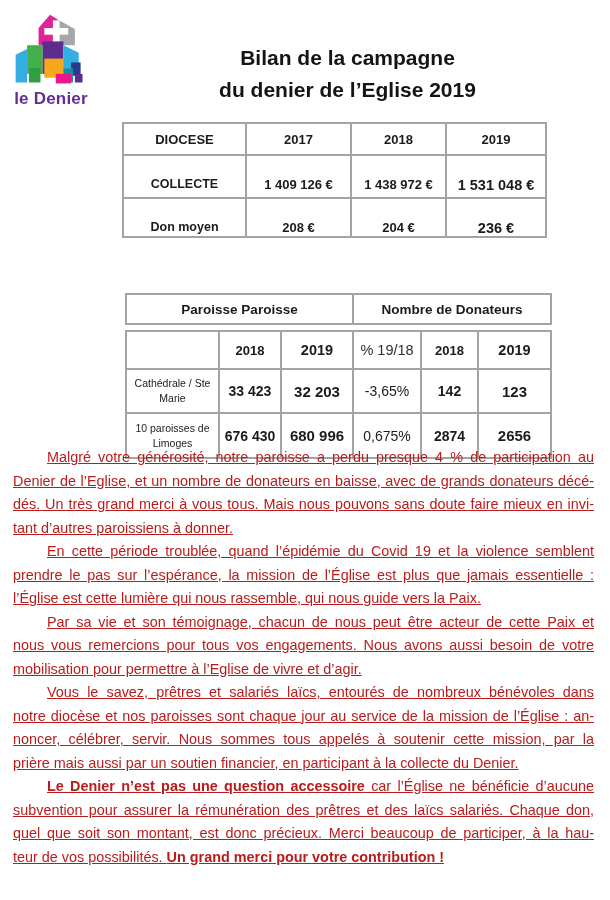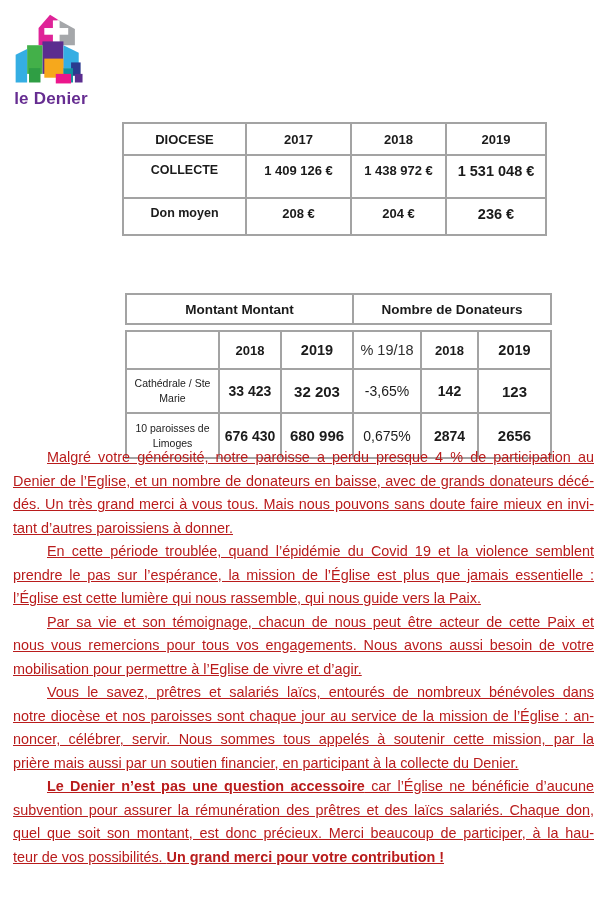--- a/index.html
+++ b/index.html
@@ -19,21 +19,21 @@
            font-weight:bold; font-size:21px; line-height:32px; color:#141414; }
 
   
   table { position:absolute; border-collapse:collapse; table-layout:fixed; }
   td { border:2px solid #a3a3a3; text-align:center; padding:0; overflow:hidden; color:#1b1b1b; }
 
   .t1 { left:122px; top:122px; }
   .t1 td { font-weight:bold; font-size:13px; vertical-align:middle; }
   .t1 tr.hdr td { font-size:13px; }
   .t1 td.lbl { font-size:12.5px; }
-  .t1 tr.toppad td { vertical-align:top; padding-top:7px; }
+  .t1 tr.toppad td { vertical-align:top; padding-top:21px; }
   .t1 td.big { font-size:14.5px; }
 
   .t2h { left:125px; top:293px; }
   .t2h td { font-weight:bold; font-size:13.5px; height:28px; vertical-align:middle; }
 
   .t2 { left:125px; top:330px; }
   .t2 td { vertical-align:middle; }
   .t2 td.year { font-weight:bold; font-size:13px; }
   .t2 td.year.big { font-size:14.5px; }
   .t2 td.pcth { font-weight:normal; font-size:14.5px; color:#2e2e2e; }
@@ -67,20 +67,24 @@
       <polygon points="58,34 74,42 74,58 58,58" fill="#35aee3"></polygon>
       <rect x="38" y="48" width="20" height="20" fill="#f6a81c"></rect>
       <rect x="66" y="52" width="10" height="14" fill="#2a3b8f"></rect>
       <rect x="58" y="58" width="10" height="15" fill="#12919f"></rect>
       <rect x="50" y="64" width="16" height="10" fill="#ec168c"></rect>
       <rect x="70" y="64" width="8" height="9" fill="#5b2d8f"></rect>
     </svg>
     <div class="logo-label" style="color:#662d91">le Denier</div>
   </div>
 
+  <div class="title">
+    <div>Bilan de la campagne</div>
+    <div>du denier de l’Eglise 2019</div>
+  </div>
 
   <table class="t1">
     <colgroup>
         <col style="width:123px">
         <col style="width:105px">
         <col style="width:95px">
         <col style="width:100px">
       </colgroup>
     <tbody>
         <tr class="hdr" style="height:32px">
@@ -104,21 +108,21 @@
   </tbody>
     </table>
 
   <table class="t2h">
     <colgroup>
         <col style="width:227px">
         <col style="width:198px">
       </colgroup>
     <tbody>
         <tr>
-      <td>Montant Montant</td>
+      <td>Paroisse Paroisse</td>
       <td>Nombre de Donateurs</td>
     </tr>
   </tbody>
     </table>
 
   <table class="t2">
     <colgroup>
         <col style="width:93px">
         <col style="width:62px">
         <col style="width:72px">

